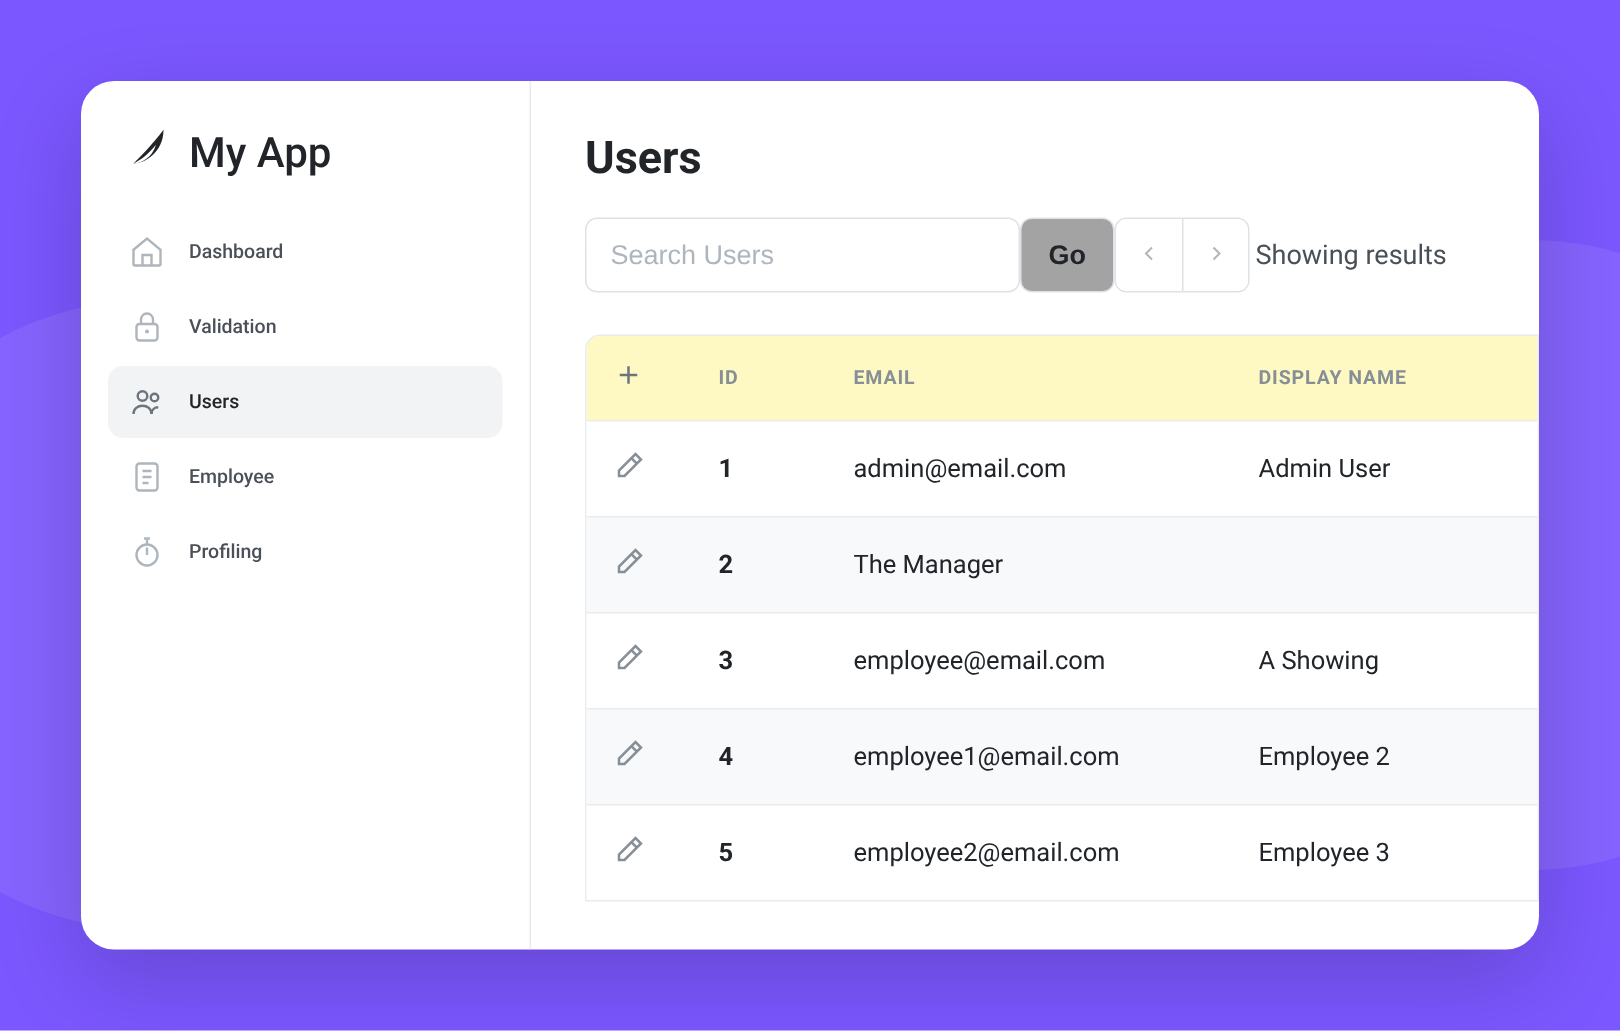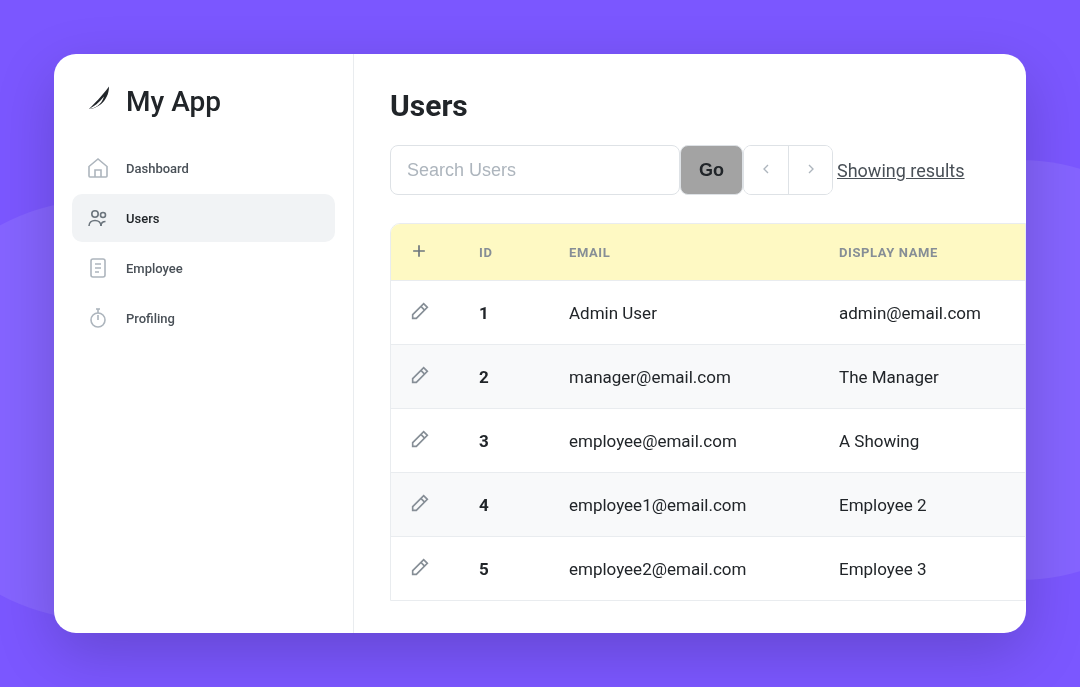--- a/index.html
+++ b/index.html
@@ -128,21 +128,20 @@
     align-items: center;
     justify-content: center;
     color: #adb5bd;
   }
   .pager button + button { border-left: 1px solid #dee2e6; }
   .pager svg { width: 16px; height: 16px; stroke: currentColor; fill:none; stroke-width:2; }
   .results-text {
     font-size: 18px;
     color: #495057;
     margin-left: 4px;
-    text-decoration: underline;
   }
 
   
   .table {
     border: 1px solid #e9ecef;
     border-radius: 10px 0 0 0;
     overflow: hidden;
   }
   .row {
     display: grid;
@@ -193,20 +192,30 @@
       <div class="nav-item">
         <span class="icon">
           <svg viewBox="0 0 24 24">
               <path d="M3 10.5 L12 3 L21 10.5 V20 a1 1 0 0 1 -1 1 H4 a1 1 0 0 1 -1 -1 Z"></path>
               <path d="M9 21 V14 H15 V21"></path>
             </svg>
         </span>
         <span class="nav-label">Dashboard</span>
       </div>
 
+      <div class="nav-item">
+        <span class="icon">
+          <svg viewBox="0 0 24 24">
+              <rect x="5" y="10" width="14" height="11" rx="2"></rect>
+              <path d="M8 10 V7 a4 4 0 0 1 8 0 V10"></path>
+              <circle cx="12" cy="15" r="1.3" fill="currentColor" stroke="none"></circle>
+            </svg>
+        </span>
+        <span class="nav-label">Validation</span>
+      </div>
 
       <div class="nav-item active">
         <span class="icon">
           <svg viewBox="0 0 24 24">
               <circle cx="9" cy="8" r="3.2"></circle>
               <path d="M3 20 c0-3.5 2.8-5.5 6-5.5 s6 2 6 5.5"></path>
               <circle cx="17" cy="9" r="2.5"></circle>
               <path d="M15 20 c0-2.8 2-4.5 4.5-4.5"></path>
             </svg>
         </span>
@@ -278,33 +287,32 @@
       </div>
 
       <div class="row body">
         <div class="action-cell">
           <span><svg viewBox="0 0 24 24">
                 <path d="M4 16 V20 H8 L20 8 L16 4 Z"></path>
                 <path d="M13 7 L17 11"></path>
               </svg></span>
         </div>
         <div class="id-cell">1</div>
+        <div>admin@email.com</div>
         <div>Admin User</div>
-        <div>admin@email.com</div>
       </div>
 
       <div class="row body">
         <div class="action-cell">
           <span><svg viewBox="0 0 24 24">
                 <path d="M4 16 V20 H8 L20 8 L16 4 Z"></path>
                 <path d="M13 7 L17 11"></path>
               </svg></span>
         </div>
         <div class="id-cell">2</div>
-        <div>manager@email.com</div>
         <div>The Manager</div>
       </div>
 
       <div class="row body">
         <div class="action-cell">
           <span><svg viewBox="0 0 24 24">
                 <path d="M4 16 V20 H8 L20 8 L16 4 Z"></path>
                 <path d="M13 7 L17 11"></path>
               </svg></span>
         </div>

